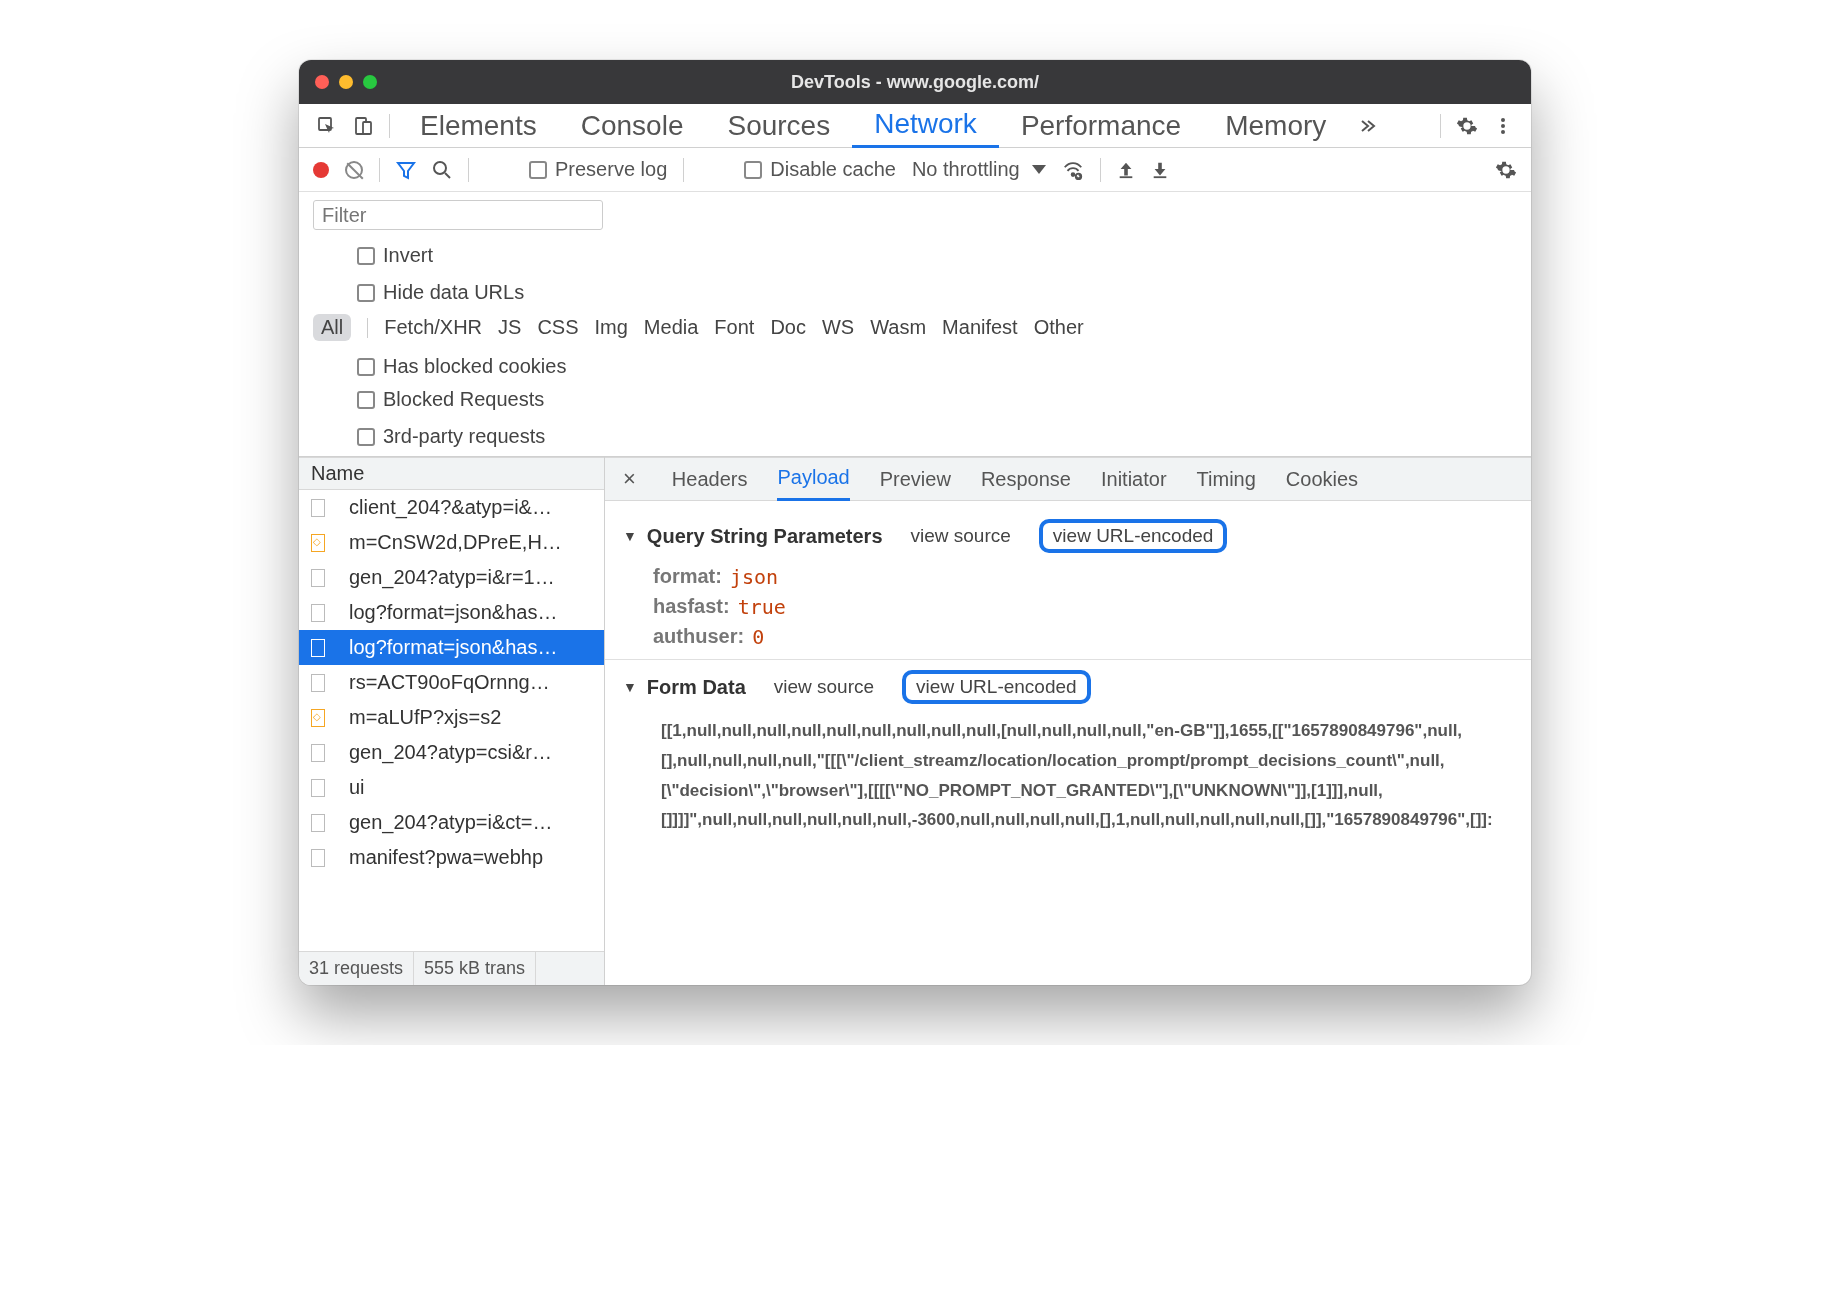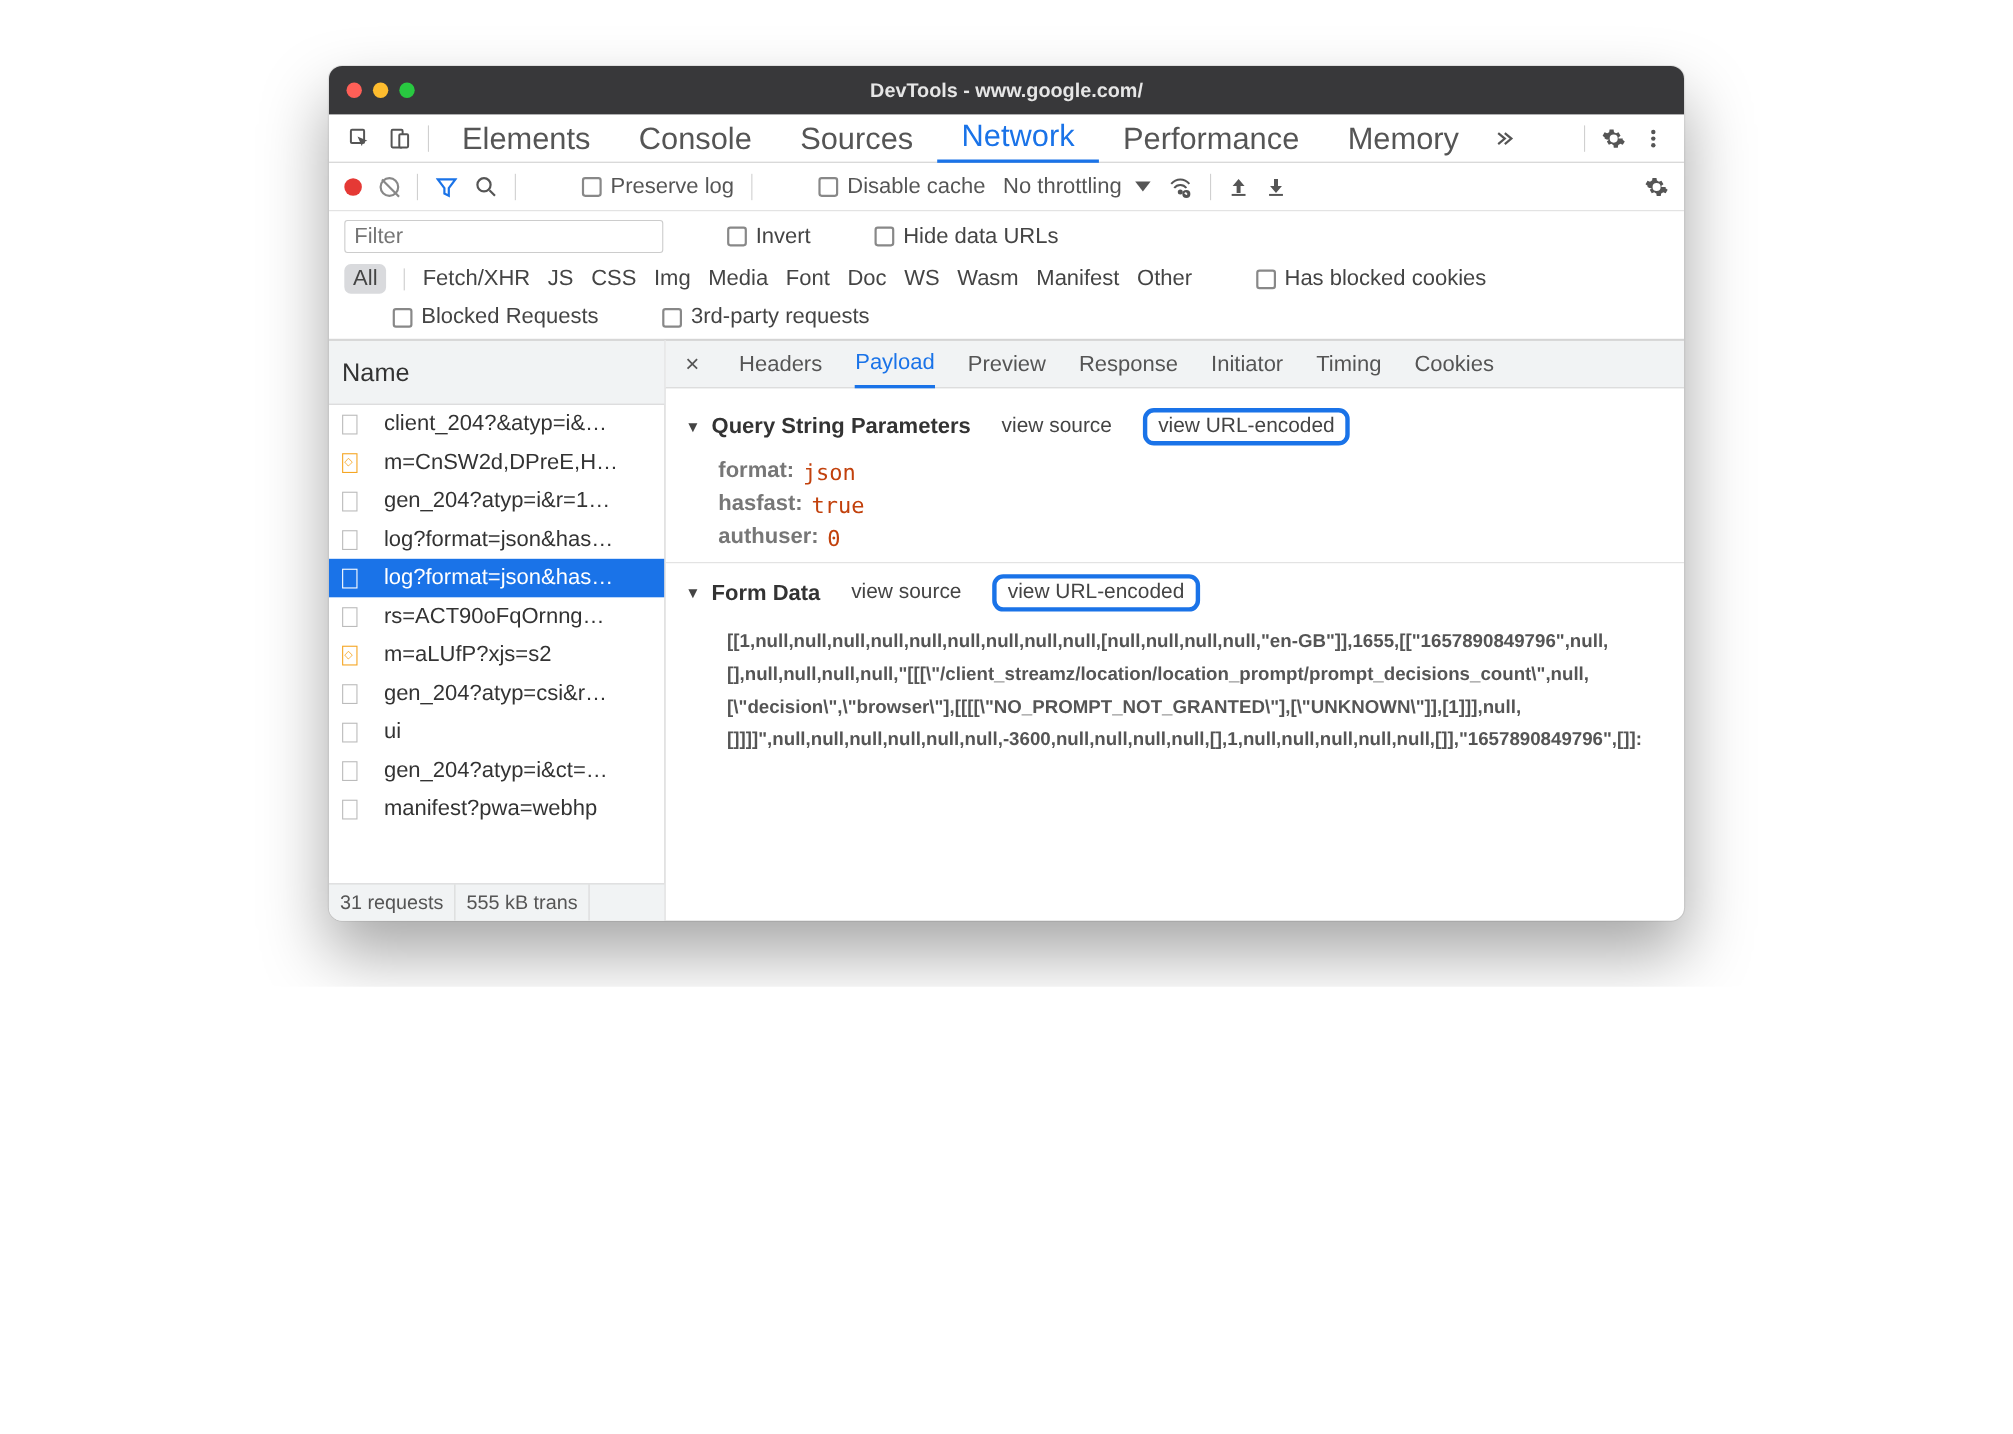--- a/index.html
+++ b/index.html
@@ -65,36 +65,36 @@
 .funnel { color:#1a73e8; }
 .toolbar2 .vline { width: 1px; height: 24px; background: #d0d0d0; }
 .cbox { display: flex; align-items: center; gap: 8px; cursor: pointer; margin-left: 44px; }
 .cbox .box { width: 18px; height: 18px; border: 2px solid #888; border-radius: 3px; }
 .throttling { display:flex; align-items:center; gap: 12px; }
 .caret-down { display:inline-block; width:0;height:0;border-left:7px solid transparent;border-right:7px solid transparent;border-top:9px solid #555; }
 .filterbar {
   display:flex;flex-direction:column; border-bottom:1px solid #d0d0d0;
   padding: 8px 14px; gap: 10px; font-size:20px; color:#444;
 }
-.filterbar .row { display:flex; align-items:center; flex-wrap:wrap; gap: 14px; }
+.filterbar .row { display:flex; align-items:flex-start; flex-wrap:wrap; gap: 14px; flex-direction: column; }
 .filter-input {
   width: 290px; height: 30px; border: 1px solid #ccc; border-radius: 3px;
   font-size: 20px; padding: 0 8px; color:#888;
 }
 .typepills { display:flex; gap: 16px; align-items:center;}
 .pill { cursor:pointer; }
 .pill.active { background: #d9dadd; border-radius:6px; padding: 2px 8px;}
 .typeline { width:1px; height:20px; background:#ccc;}
 .content { display:flex; height: 528px; }
 .sidebar {
   width: 306px; border-right:1px solid #d0d0d0; display:flex; flex-direction:column;
 }
 .sidebar-header {
   background:#f1f3f4; border-top:1px solid #d8d8d8; border-bottom:1px solid #d8d8d8;
-  padding: 15px 12px; font-size:23px; color:#333;
+  padding: 4px 12px; font-size:20px; color:#333;
 }
 .reqlist { flex:1; overflow:hidden; }
 .reqrow {
   display:flex; align-items:center; gap:24px; padding: 6px 12px; cursor:pointer;
   font-size:20px; color:#333; white-space:nowrap; overflow:hidden; text-overflow:ellipsis;
 }
 .reqrow .doctype {
   width:14px;height:18px;border:1.5px solid #bbb; flex-shrink:0;
 }
 .reqrow .doctype.js { border-color:#f5a623; position:relative; }

